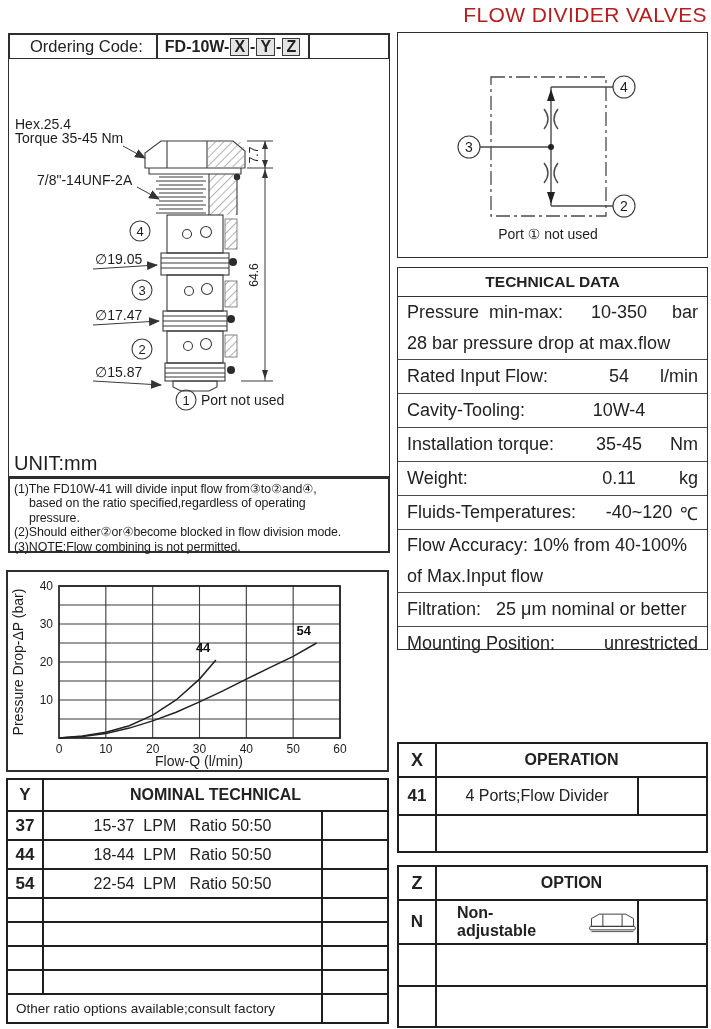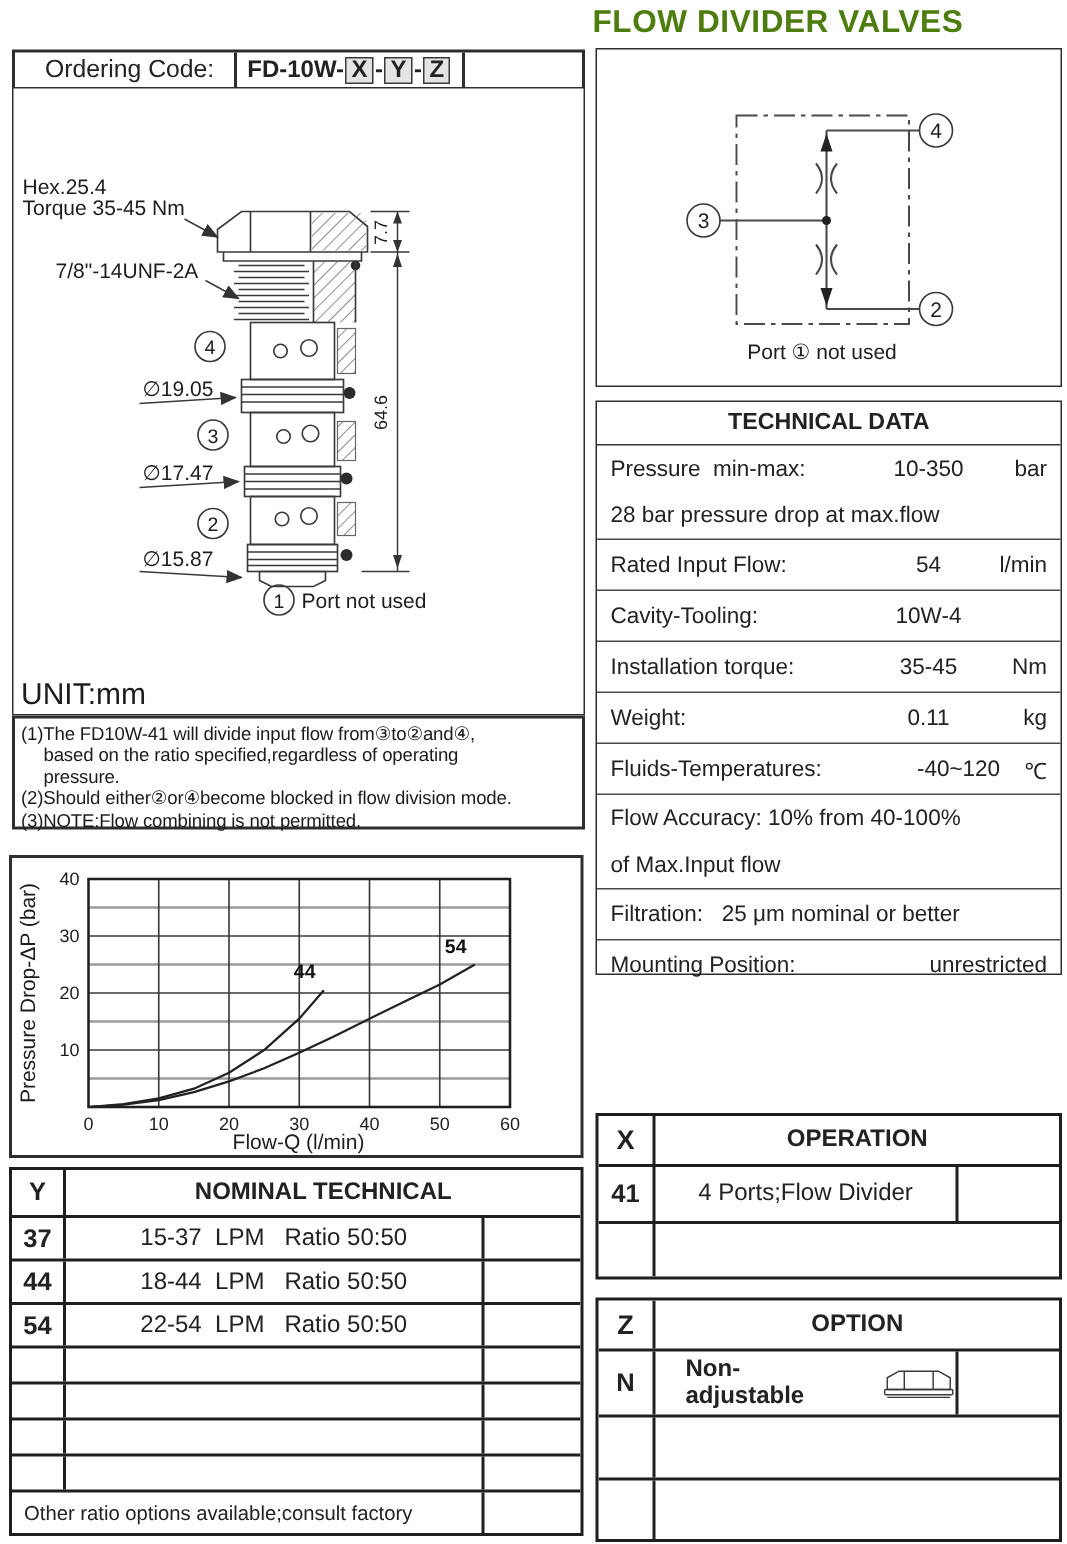--- a/index.html
+++ b/index.html
@@ -1,22 +1,22 @@
 <!DOCTYPE html>
 <html><head>
 <meta charset="utf-8">
 <style>
   html,body{margin:0;padding:0;background:#fff;}
   #page{position:relative;width:711px;height:1029px;background:#fff;
         font-family:"Liberation Sans", sans-serif;color:#222;overflow:hidden;}
   .box{position:absolute;border:2px solid #2e2e2e;background:#fff;box-sizing:border-box;}
   .thin{border-width:1.6px;}
   
-  #title{position:absolute;top:3px;left:395px;width:312px;text-align:left;
-         font-size:21px;font-weight:bold;color:#4d7c0f;letter-spacing:.4px;}
+  #title{position:absolute;top:3px;left:395px;width:312px;text-align:right;
+         font-size:21px;font-weight:normal;color:#b91c1c;letter-spacing:.4px;}
   
   #ordering{display:flex;align-items:stretch;}
   #ordering .oc1{width:148px;border-right:2px solid #2e2e2e;display:flex;align-items:center;padding-left:20px;font-size:16.5px;box-sizing:border-box;}
   #ordering .oc2{width:152px;border-right:2px solid #2e2e2e;display:flex;align-items:center;justify-content:center;font-size:16px;font-weight:bold;box-sizing:border-box;}
   #ordering .oc3{flex:1;}
   .codebox{display:inline-block;border:1.3px solid #3a3a3a;background:#e4e4e4;padding:0 3px;margin:0 1px;line-height:16px;}
   
   .svgfill{position:absolute;left:0;top:0;}
   .ln{fill:none;stroke:#3a3a3a;stroke-width:1.1;}
   .lnt{fill:none;stroke:#3a3a3a;stroke-width:1;}
@@ -31,21 +31,21 @@
   .tick{font-family:"Liberation Sans",sans-serif;font-size:12px;fill:#1d1d1d;}
   .series-label{font-family:"Liberation Sans",sans-serif;font-size:13px;font-weight:bold;fill:#111;}
   .axis-title{font-family:"Liberation Sans",sans-serif;font-size:14px;fill:#1d1d1d;}
   
   .sl{fill:none;stroke:#4a4a4a;stroke-width:1.4;}
   .dash{fill:none;stroke:#4a4a4a;stroke-width:1.3;stroke-dasharray:14 4 3 4;}
   .cap{font-family:"Liberation Sans",sans-serif;font-size:14px;fill:#1d1d1d;}
   
   #tech .td-title{height:28px;display:flex;align-items:center;justify-content:center;
         font-weight:bold;font-size:15.5px;border-bottom:1.6px solid #333;}
-  .td-row{display:flex;align-items:center;min-height:33px;padding:0 9px;font-size:15px;}
+  .td-row{display:flex;align-items:center;min-height:33px;padding:0 9px;font-size:18px;}
   .td-row.dbl{min-height:31px;}
   .td-sep{border-top:1.5px solid #4a4a4a;}
   .td-lab{flex:1;white-space:pre;}
   .td-val{min-width:70px;text-align:center;}
   .td-un{width:44px;text-align:right;}
   .td-un.narrow{width:24px;}
   
   .tbl{position:absolute;border:2px solid #1f1f1f;background:#fff;box-sizing:border-box;display:flex;flex-direction:column;overflow:hidden;}
   .trow{display:flex;border-top:2px solid #1f1f1f;box-sizing:border-box;}
   .trow:first-child{border-top:none;}

